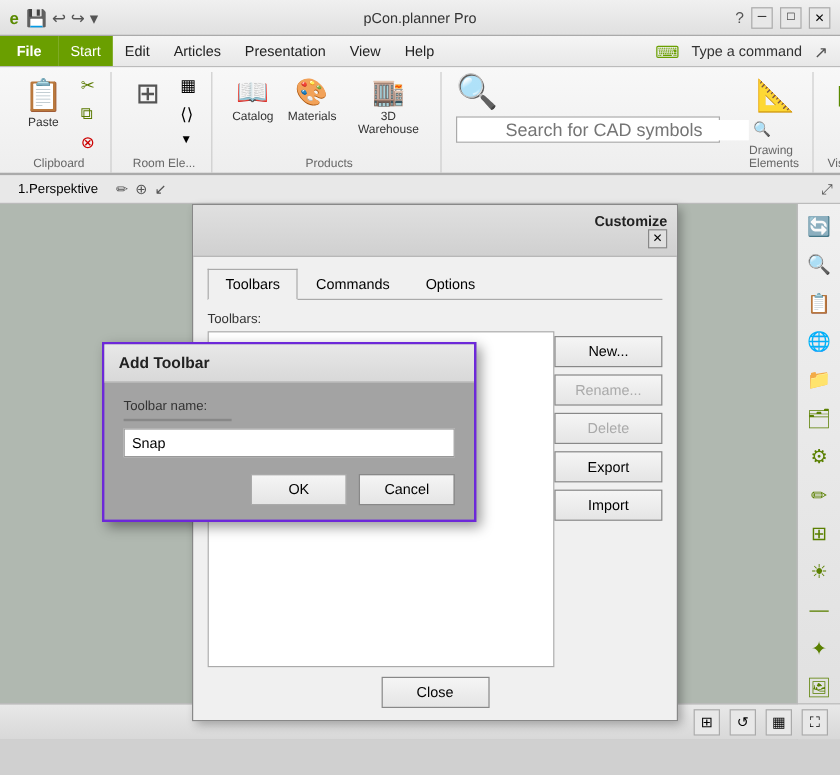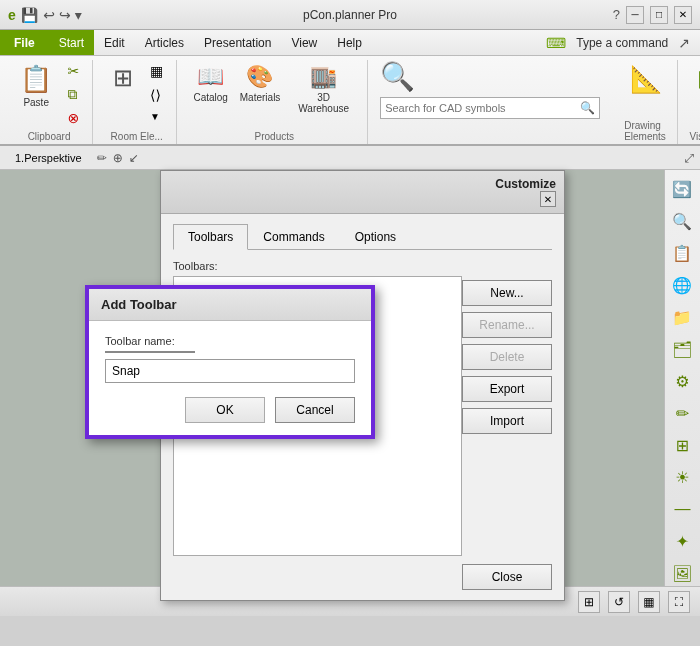--- a/index.html
+++ b/index.html
@@ -86,21 +86,21 @@
       color: #6a9f00;
     }
     .search-bar {
       display: flex;
       align-items: center;
       border: 1px solid #aaa;
       background: white;
       width: 220px;
       height: 22px;
     }
-    .search-input { border: none; outline: none; flex: 1; padding: 0 4px; font-size: 11px; background: white; }
+    .search-input { border: none; outline: none; flex: 1; padding: 0 4px; font-size: 15px; background: white; margin-left: 36px; }
     .search-btn { padding: 0 4px; font-size: 12px; cursor: pointer; }
 
     
     .toolbar-row {
       background: #e8e8e8;
       height: 24px;
       display: flex;
       align-items: center;
       border-bottom: 1px solid #bbb;
       padding: 0 6px;
@@ -248,30 +248,30 @@
     .dialog-btn {
       width: 90px;
       height: 26px;
       border: 1px solid #888;
       background: linear-gradient(to bottom, #f5f5f5, #e5e5e5);
       cursor: pointer;
       font-size: 12px;
       padding: 0 6px;
     }
     .dialog-btn:disabled { color: #aaa; cursor: default; }
-    .dialog-bottom { display: flex; justify-content: flex-end; margin-top: 8px; }
+    .dialog-bottom { display: flex; justify-content: center; margin-top: 8px; }
 
     
     .add-toolbar-dialog {
       position: absolute;
       top: 115px;
       left: 85px;
-      width: 290px;
-      background: #ffffff;
-      border: 4px solid #6d28d9;
+      width: 312px;
+      background: #a3a3a3;
+      border: 2px solid #6d28d9;
       box-shadow: 4px 4px 10px rgba(0,0,0,0.4);
       pointer-events: all;
       z-index: 10;
     }
     .at-title {
       background: linear-gradient(to bottom, #e8e8e8, #d8d8d8);
       padding: 8px 12px;
       font-size: 13px;
       font-weight: bold;
       color: #222;

